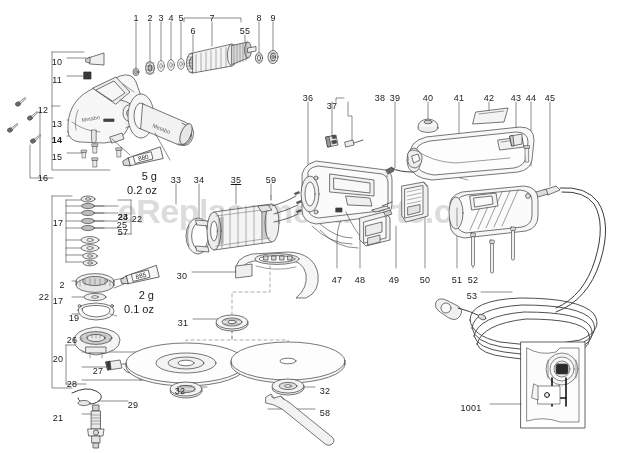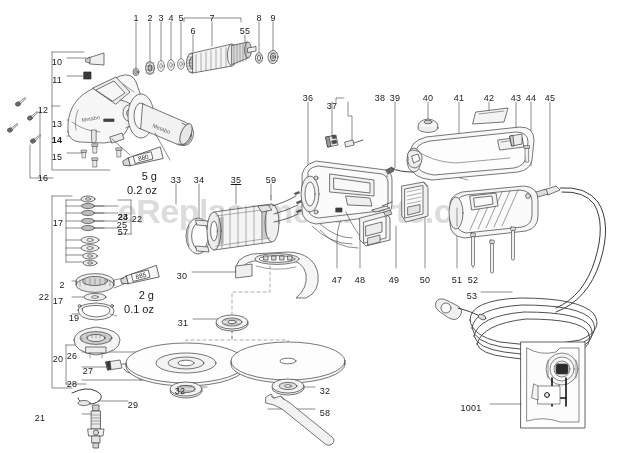--- a/index.html
+++ b/index.html
@@ -652,25 +652,25 @@
       <div class="lbl c" style="left: 123px; top: 206px; margin-top: 7px;">23</div>
       <div class="lbl c" style="left: 123px; top: 213px;">24</div>
       <div class="lbl c" style="left: 122px; top: 221px;">25</div>
       <div class="lbl c" style="left: 123px; top: 228px;">57</div>
       <div class="lbl c" style="left: 137px; top: 215px;">22</div>
       <div class="lbl c" style="left: 62px; top: 281px;">2</div>
       <div class="lbl c" style="left: 58px; top: 297px;">17</div>
       <div class="lbl c" style="left: 58px; top: 314px; padding-left: 32px;">19</div>
       <div class="lbl c" style="left: 44px; top: 293px;">22</div>
       <div class="lbl c" style="left: 58px; top: 355px;">20</div>
-      <div class="lbl c" style="left: 72px; top: 352px;">26</div>
-      <div class="lbl c" style="left: 64px; top: 367px; padding-left: 48px;">27</div>
+      <div class="lbl c" style="left: 72px; top: 336px;">26</div>
+      <div class="lbl c" style="left: 74px; top: 367px; padding-left: 48px;">27</div>
       <div class="lbl c" style="left: 72px; top: 380px;">28</div>
       <div class="lbl c" style="left: 133px; top: 401px;">29</div>
-      <div class="lbl c" style="left: 40px; top: 414px; text-align: center;">21</div>
+      <div class="lbl c" style="left: 58px; top: 414px; text-align: center;">21</div>
       <div class="lbl c" style="left: 182px; top: 272px;">30</div>
       <div class="lbl c" style="left: 183px; top: 319px;">31</div>
       <div class="lbl c" style="left: 180px; top: 387px;">32</div>
       <div class="lbl c" style="left: 325px; top: 387px;">32</div>
       <div class="lbl c" style="left: 325px; top: 409px;">58</div>
       <div class="lbl c" style="left: 308px; top: 94px;">36</div>
       <div class="lbl c" style="left: 332px; top: 94px; margin-top: 8px;">37</div>
       <div class="lbl c" style="left: 348px; top: 94px; margin-left: 32px;">38</div>
       <div class="lbl c" style="left: 395px; top: 94px;">39</div>
       <div class="lbl c" style="left: 428px; top: 94px;">40</div>

